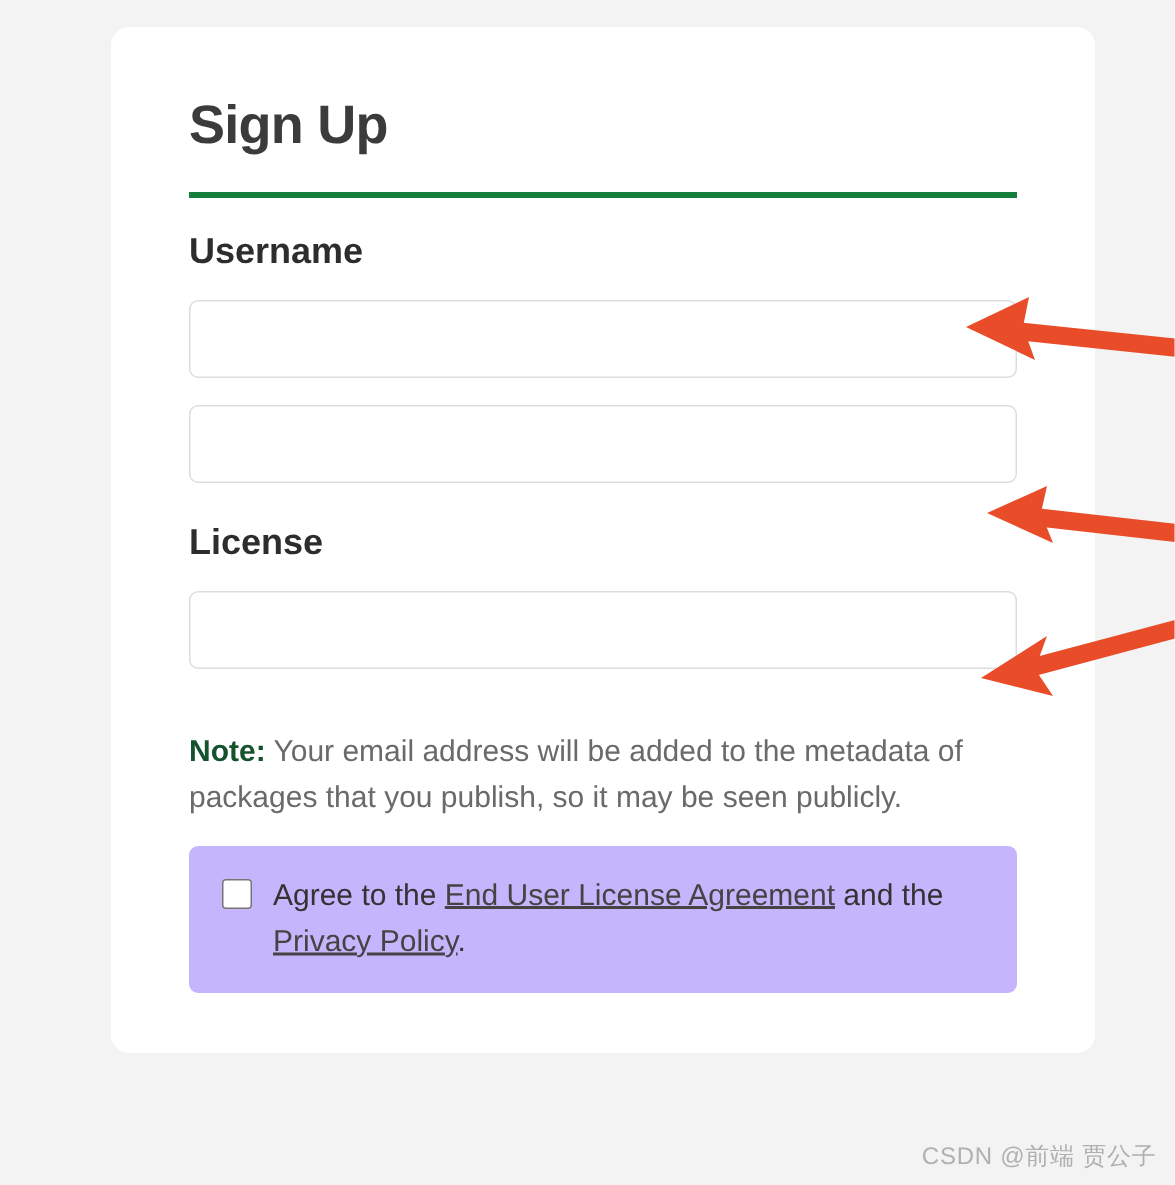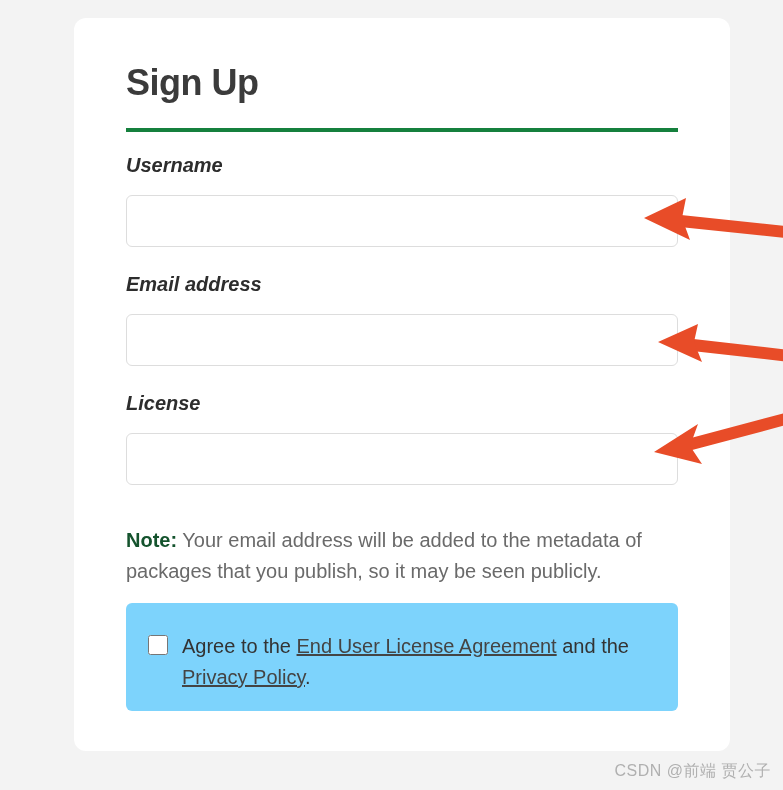--- a/index.html
+++ b/index.html
@@ -24,27 +24,26 @@
     .title {
       font-size: 36px;
       font-weight: 700;
       color: #3b3b3b;
       padding-bottom: 24px;
       border-bottom: 4px solid #15803d;
       margin-bottom: 22px;
       letter-spacing: -0.5px;
     }
     .field-label {
-      font-size: 20px;
+      font-size: 24px;
       font-weight: 700;
       color: #2d2d2d;
       margin-bottom: 18px;
       margin-top: 8px;
       display: block;
-      font-style: italic;
     }
     .text-input {
       width: 100%;
       height: 52px;
       border: 1px solid #ddd;
       border-radius: 6px;
       font-size: 18px;
       padding: 0 14px;
       margin-bottom: 18px;
       background: #fff;
@@ -64,23 +63,23 @@
       margin-bottom: 22px;
     }
     .link {
       text-decoration: underline;
       color: #444;
       font-weight: 700;
       cursor: pointer;
     }
     .link-light { font-weight: 400; color: #444; }
     .agree-box {
-      background: #7dd3fc;
+      background: #c4b5fd;
       border-radius: 6px;
-      padding: 28px 22px 18px 22px;
+      padding: 18px 22px 18px 22px;
       display: flex;
       align-items: flex-start;
       gap: 14px;
     }
     .agree-box input[type=checkbox] {
       width: 20px;
       height: 20px;
       margin-top: 4px;
       flex-shrink: 0;
       accent-color: #555;
@@ -105,21 +104,20 @@
   </style>
 </head>
 <body>
 
 <div class="card">
   <h1 class="title">Sign Up</h1>
 
   <label class="field-label">Username</label>
   <input class="text-input" type="text" value="" style="">
 
-  <label class="field-label">Email address</label>
   <input class="text-input" type="text" value="" style="">
 
   <label class="field-label">License</label>
   <input class="text-input" type="password" value="" style="">
 
   <p class="note">
     <span class="note-strong">Note:</span><span> Your email address will be added to the metadata of packages that you publish, so it may be seen publicly.</span>
   </p>
 
 

